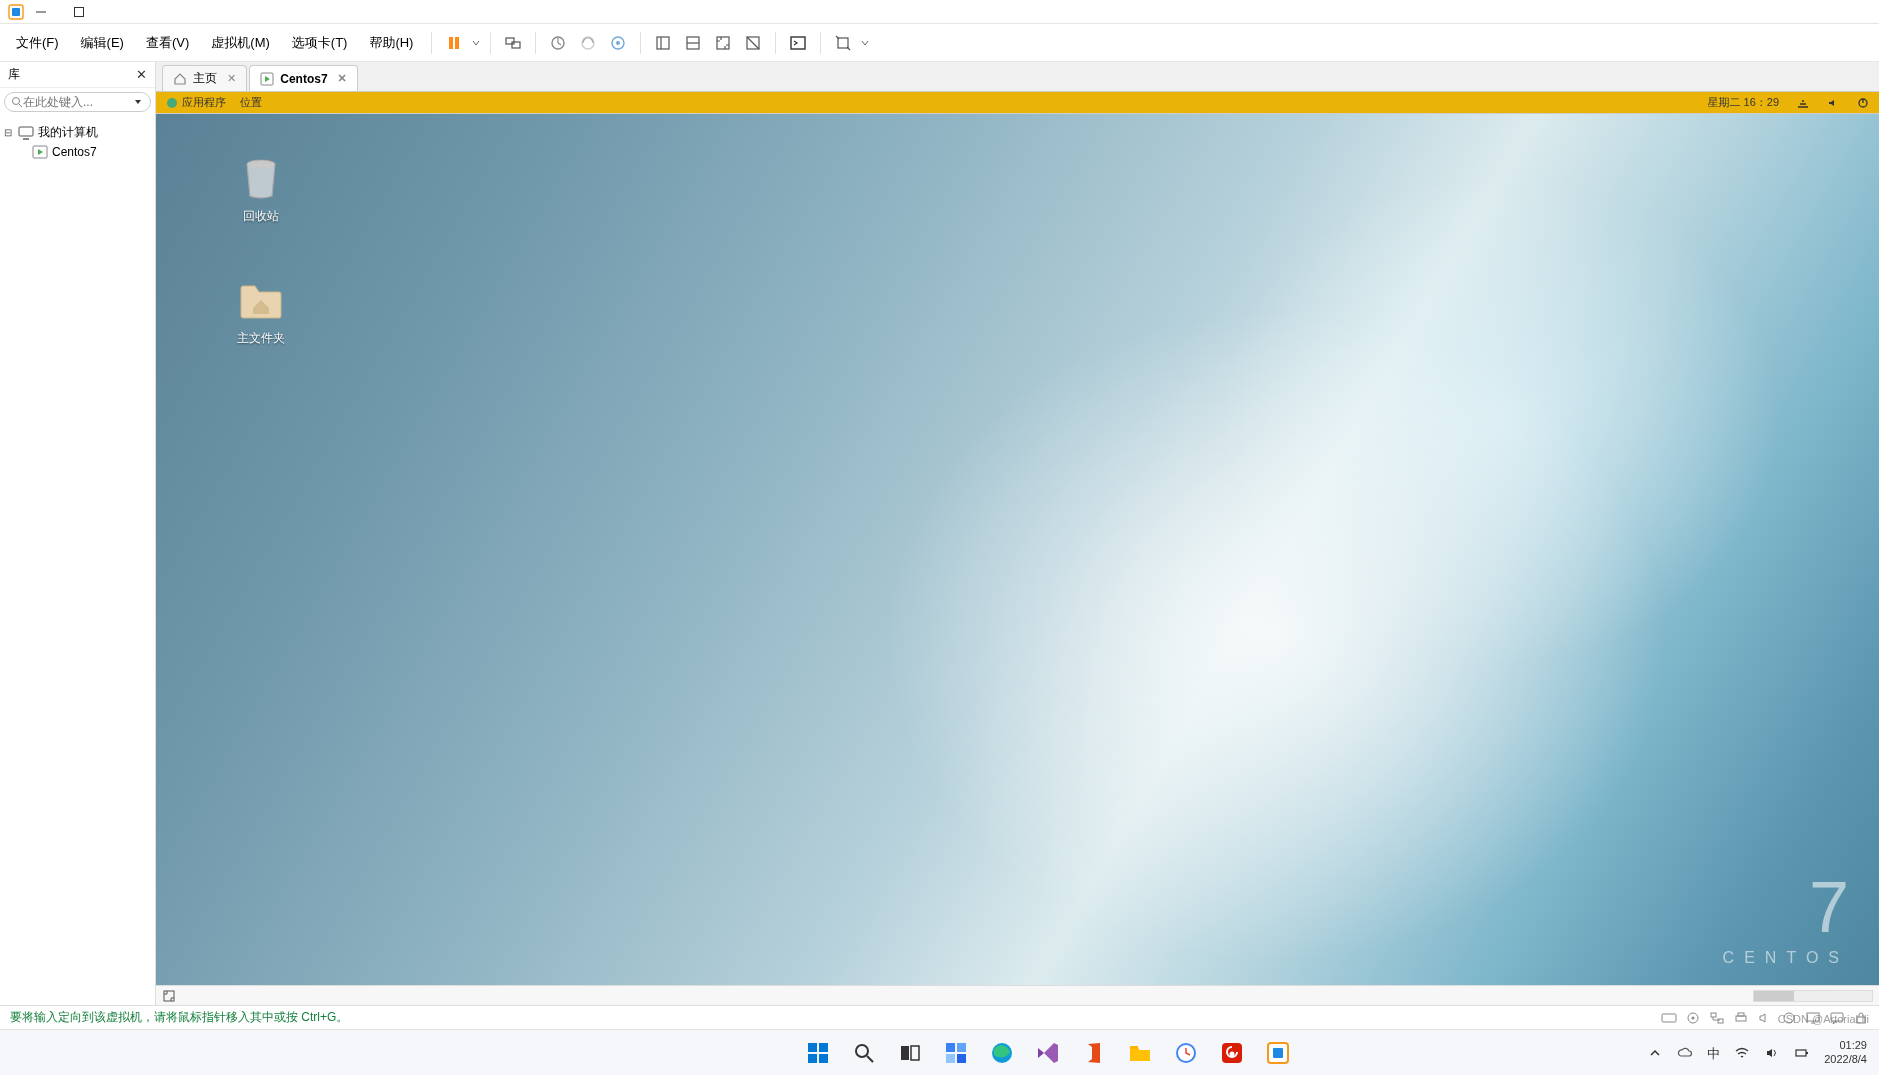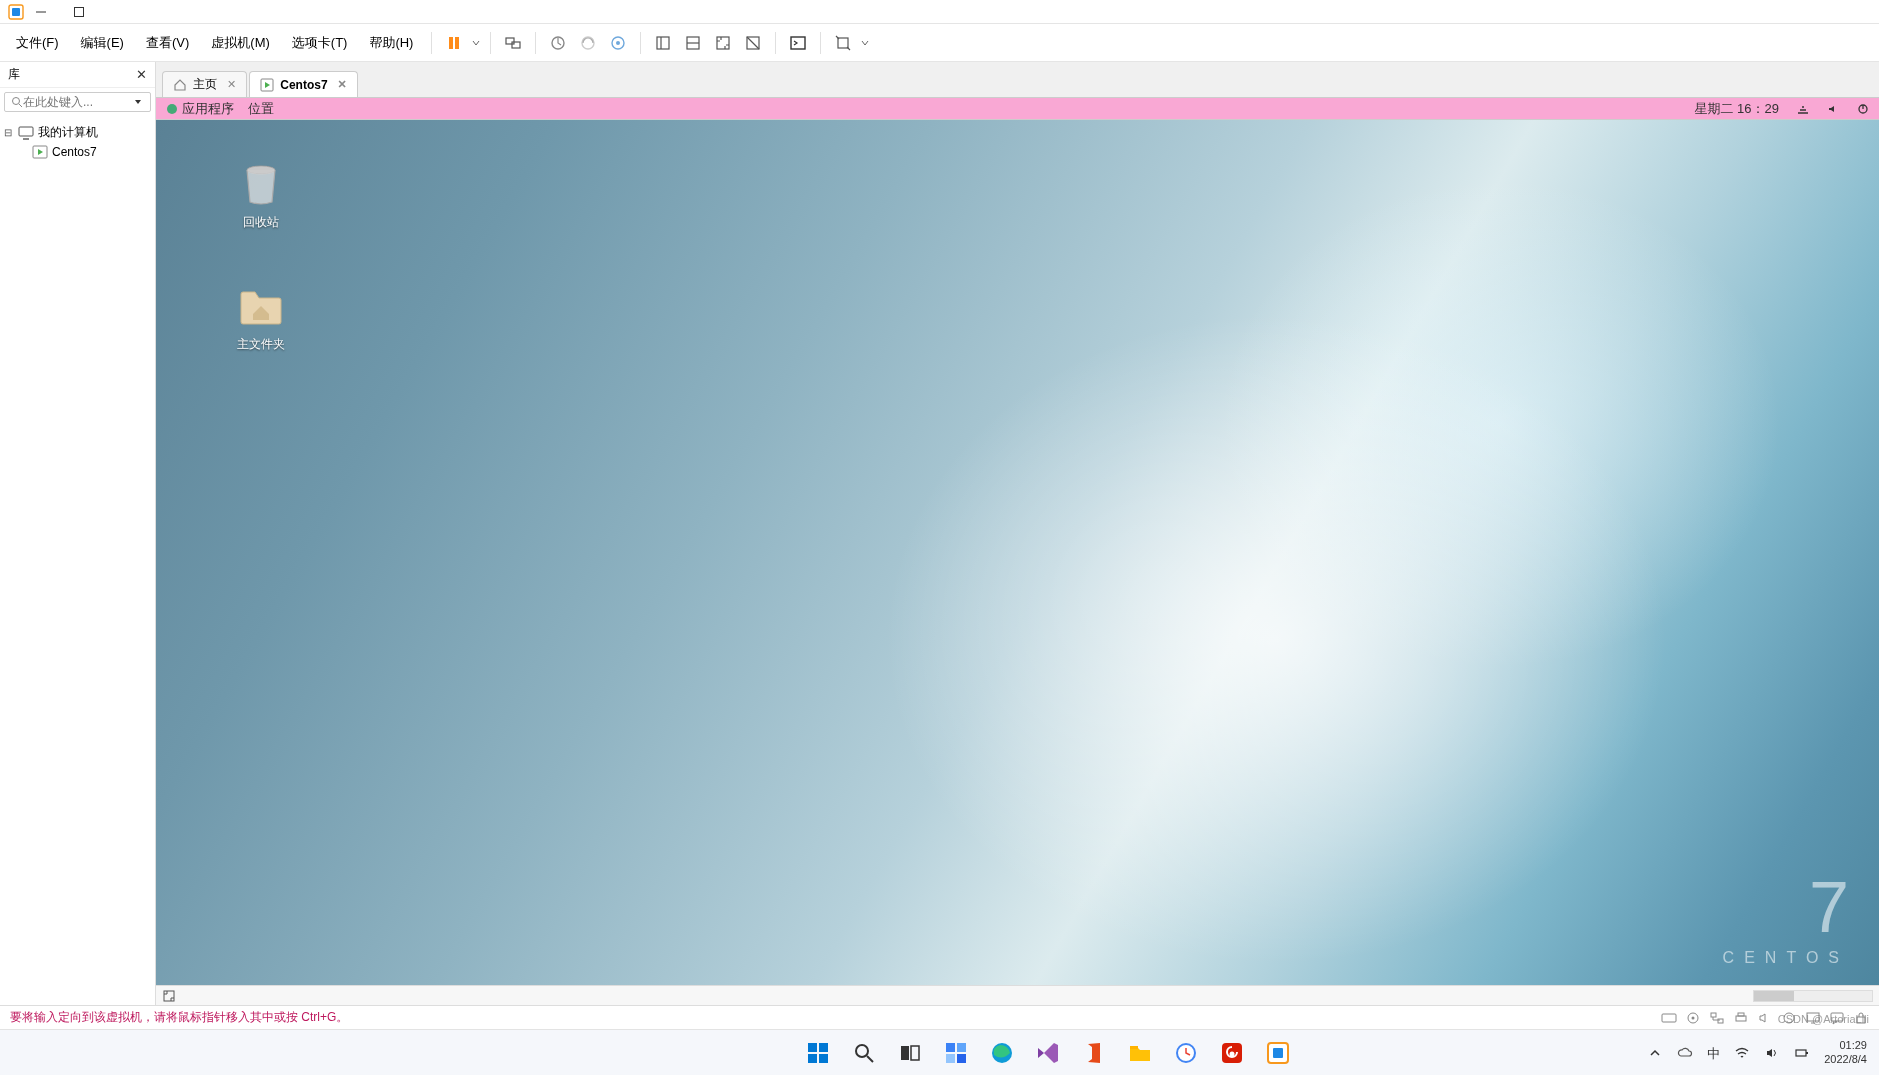--- a/index.html
+++ b/index.html
@@ -21,41 +21,41 @@
 .menubar .drop { width: 10px; margin-left: 2px; }
 
 
 .main { display: flex; height: calc(100% - 24px - 38px - 24px - 46px); }
 
 
 .library { width: 156px; border-right: 1px solid #ddd; display: flex; flex-direction: column; background: #fff; }
 .lib-header { display: flex; align-items: center; padding: 4px 8px; font-size: 12px; border-bottom: 1px solid #eee; }
 .lib-header .lib-title { flex: 1; }
 .lib-header .close-x { cursor: pointer; font-size: 13px; color: #333; }
-.lib-search { display: flex; align-items: center; border: 1px solid #ccc; margin: 4px; padding: 2px 6px; border-radius: 2px; }
+.lib-search { display: flex; align-items: center; border: 1px solid #ccc; margin: 4px; padding: 2px 6px; border-radius: 10px; }
 .lib-search input { border: none; outline: none; flex: 1; font-size: 12px; color: #888; width: 60px; }
 .lib-search .dd { width: 10px; }
 .lib-tree { padding: 6px 4px; font-size: 12px; }
 .tree-row { display: flex; align-items: center; padding: 2px 0; cursor: pointer; gap: 4px; }
 .tree-row .exp { width: 10px; font-size: 10px; color: #555; }
 .tree-row .node-icon { width: 16px; height: 14px; display: inline-flex; }
 .tree-child { padding-left: 28px; }
 
 
 .content { flex: 1; display: flex; flex-direction: column; background: #eee; }
 
 
-.tabs { height: 36px; display: flex; align-items: flex-end; background: #f0f0f0; padding-left: 6px; gap: 2px; border-bottom: 1px solid #ccc; }
+.tabs { height: 30px; display: flex; align-items: flex-end; background: #f0f0f0; padding-left: 6px; gap: 2px; border-bottom: 1px solid #ccc; }
 .tab { display: flex; align-items: center; height: 26px; padding: 0 10px; background: #f7f7f7; border: 1px solid #ccc; border-bottom: none; border-radius: 4px 4px 0 0; font-size: 12px; cursor: pointer; gap: 6px; }
 .tab.active { background: #fff; font-weight: 600; }
 .tab .tab-icon { width: 14px; height: 14px; }
 .tab .tab-close { font-size: 11px; color: #888; margin-left: 4px; }
 
 
-.guest-bar { height: 22px; background: #f9a8d4; display: flex; align-items: center; padding: 0 10px; font-size: 13px; color: #333; border-bottom: 1px solid #ccc; }
+.guest-bar { height: 22px; background: #eab308; display: flex; align-items: center; padding: 0 10px; font-size: 11px; color: #333; border-bottom: 1px solid #ccc; }
 .guest-bar .g-left { display: flex; align-items: center; gap: 14px; }
 .guest-bar .g-right { margin-left: auto; display: flex; align-items: center; gap: 18px; }
 .guest-bar .g-item { display: flex; align-items: center; gap: 4px; cursor: pointer; }
 .guest-bar .g-icon { width: 12px; height: 12px; }
 
 
 .desktop-wrap { flex: 1; position: relative; overflow: hidden; }
 .desktop {
   position: absolute; inset: 0;
   background:
@@ -71,21 +71,21 @@
 .centos-logo .brand { font-size: 16px; letter-spacing: 10px; margin-top: 12px; }
 
 
 .scroll-row { height: 20px; background: #f7f7f7; display:flex; align-items:center; padding: 0 6px; border-top:1px solid #ddd; gap:6px; }
 .scroll-row .restore-icon { width:14px; height:14px; }
 .scroll-row .filler { flex:1; }
 .scroll-row .bar-track { width: 120px; height: 12px; background:#eee; border:1px solid #ddd; }
 .scroll-row .bar-thumb { width: 40px; height:100%; background:#ccc; }
 
 
-.statusbar { height: 24px; display:flex; align-items:center; padding: 0 10px; font-size: 12px; background:#fff; border-top:1px solid #ddd; color:#be185d; }
+.statusbar { height: 24px; display:flex; align-items:center; padding: 0 10px; font-size: 12px; background:#fff; border-top:1px solid #ddd; color:#15803d; }
 .statusbar .status-right { margin-left:auto; display:flex; gap:8px; }
 .statusbar .s-icon { width:16px; height:14px; display:inline-flex; color:#888; }
 
 
 .taskbar { height: 46px; background: #f5f7fb; display: flex; align-items: center; border-top: 1px solid #e3e3e3; }
 .taskbar .center-apps { margin: 0 auto; display:flex; gap: 16px; align-items:center; }
 .taskbar .app { width: 30px; height: 30px; display:flex; align-items:center; justify-content:center; cursor:pointer; border-radius:4px; }
 .taskbar .tray { display:flex; align-items:center; gap: 14px; padding: 0 12px; font-size: 11px; color:#333; }
 .taskbar .tray .clock { text-align:right; line-height:1.2; }
 .taskbar .tray .t-icon { width:16px; height:16px; display:inline-flex; cursor:pointer; }

